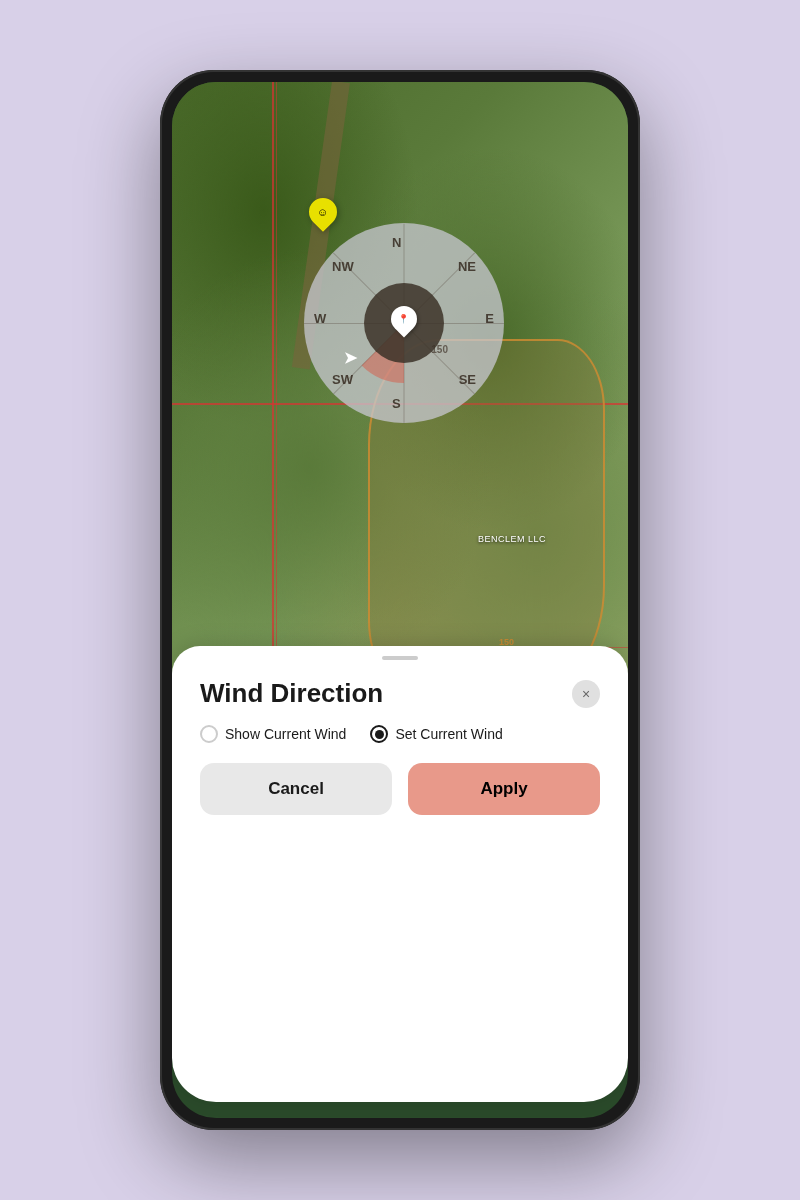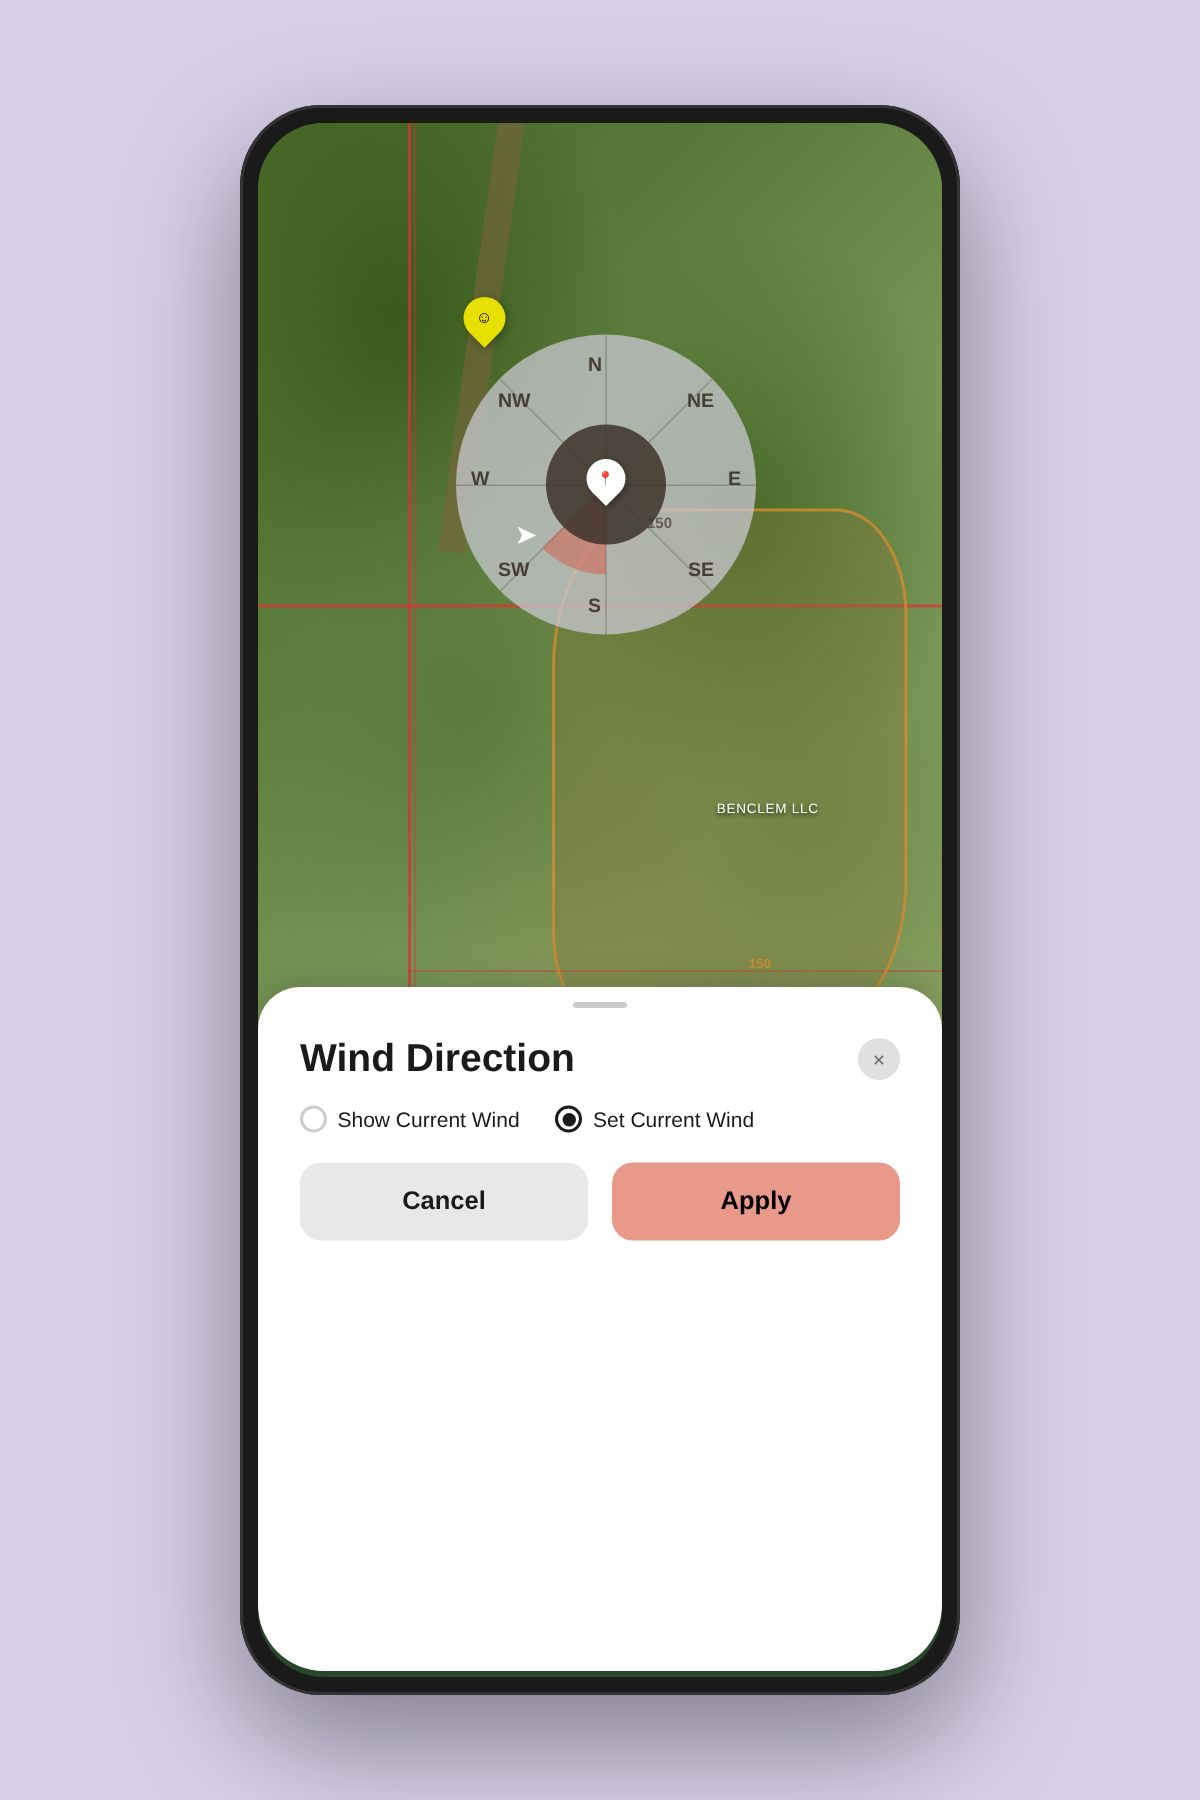--- a/index.html
+++ b/index.html
@@ -233,21 +233,21 @@
 
     .compass-pin-icon {
       transform: rotate(45deg);
       font-size: 9px;
       color: #555;
     }
 
     
     .bottom-sheet {
       position: absolute;
-      bottom: 4px;
+      bottom: 16px;
       left: 0;
       right: 0;
       height: 44%;
       background: white;
       border-radius: 28px 28px 44px 44px;
       padding: 0 28px 28px;
       box-shadow: 0 -4px 20px rgba(0,0,0,0.15);
     }
 
     .sheet-handle {

